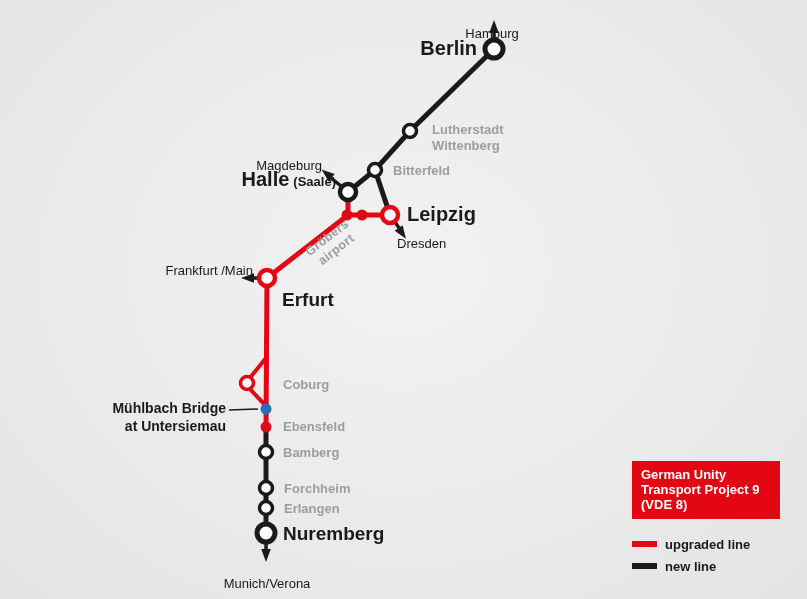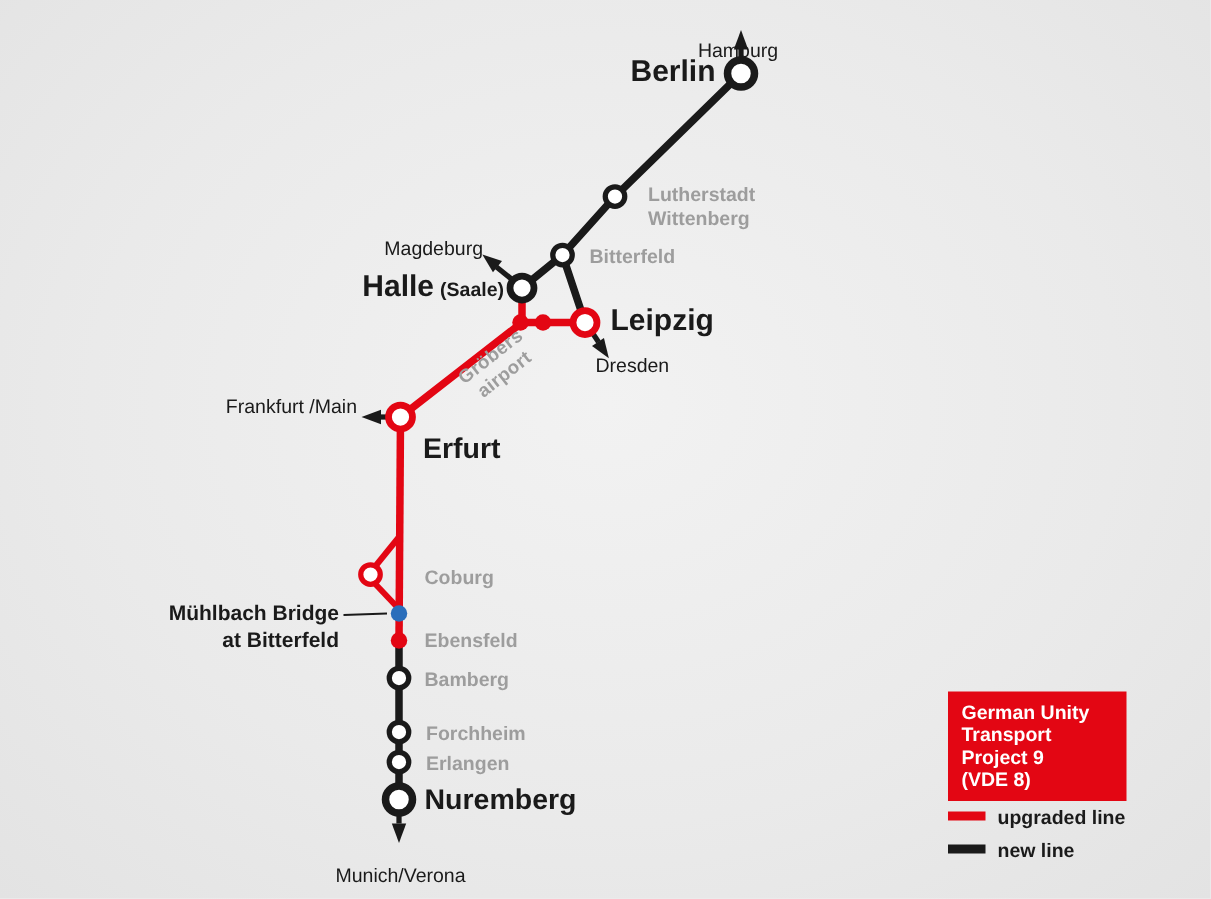--- a/index.html
+++ b/index.html
@@ -13,21 +13,21 @@
   .lbl { position:absolute; white-space:nowrap; color:#1a1a1a; font-size:13px; line-height:16px; }
   .lbl.gray { color:#9d9d9d; font-weight:bold; }
   .lbl.big { font-size:20px; font-weight:bold; line-height:23px; }
   .lbl.med { font-size:19px; font-weight:bold; line-height:22px; }
   .lbl.bold14 { font-size:14px; font-weight:bold; line-height:18px; }
   .lbl.center { transform:translateX(-50%); }
   .lbl.ralign { text-align:right; }
   .suffix-small { font-size:13px; font-weight:bold; margin-left:4px; }
   .rotated { transform:rotate(-38deg); text-align:center; width:62px; font-size:12.5px; line-height:15px; letter-spacing:0.3px; }
   .legend-box {
-    position:absolute; left:632px; top:461px; width:119px; padding:6px 8px 7px 9px;
+    position:absolute; left:632px; top:461px; width:148px; padding:6px 8px 7px 9px;
     background:#e30613; color:#ffffff; font-size:13px; font-weight:bold; line-height:15px;
   }
   .legend-swatch { position:absolute; width:25px; height:6px; }
   .legend-label { position:absolute; font-size:13px; font-weight:bold; color:#1a1a1a; white-space:nowrap; }
 </style>
 </head>
 <body>
 
 <div class="stage">
 
@@ -82,39 +82,39 @@
   <div class="lbl big ralign" style="right:330px; top:37px;">Berlin</div>
 
   <div class="lbl gray" style="left:432px; top:122px;">
     <div>Lutherstadt</div>
     <div>Wittenberg</div>
   </div>
 
   <div class="lbl ralign" style="right:485px; top:158px;">Magdeburg</div>
   <div class="lbl gray" style="left:393px; top:163px;">Bitterfeld</div>
 
-  <div class="lbl big ralign" style="right:471px; top:180px;text-align:center;">
+  <div class="lbl big ralign" style="right:471px; top:168px;text-align:center;">
     <span>Halle</span><span class="suffix-small">(Saale)</span>
   </div>
 
   <div class="lbl big" style="left:407px; top:203px;">Leipzig</div>
   <div class="lbl" style="left:397px; top:236px;">Dresden</div>
 
   <div class="lbl gray rotated" style="left:301px; top:229px;">
     <div>Gröbers</div>
     <div>airport</div>
   </div>
 
-  <div class="lbl ralign" style="right:569px; top:263px;">Frankfurt /Main</div>
+  <div class="lbl ralign" style="right:554px; top:263px;">Frankfurt /Main</div>
   <div class="lbl med" style="left:282px; top:289px;">Erfurt</div>
   <div class="lbl gray" style="left:283px; top:377px;">Coburg</div>
 
   <div class="lbl bold14 ralign" style="right:581px; top:399px;">
     <div>Mühlbach Bridge</div>
-    <div>at Bitterfeld</div>
+    <div>at Untersiemau</div>
   </div>
 
   <div class="lbl gray" style="left:283px; top:419px;">Ebensfeld</div>
   <div class="lbl gray" style="left:283px; top:445px;">Bamberg</div>
   <div class="lbl gray" style="left:284px; top:481px;">Forchheim</div>
   <div class="lbl gray" style="left:284px; top:501px;">Erlangen</div>
   <div class="lbl med" style="left:283px; top:523px;text-align:center;">Nuremberg</div>
   <div class="lbl center" style="left:267px; top:560px;margin-top:16px;">Munich/Verona</div>
 
   <div class="legend-box">

